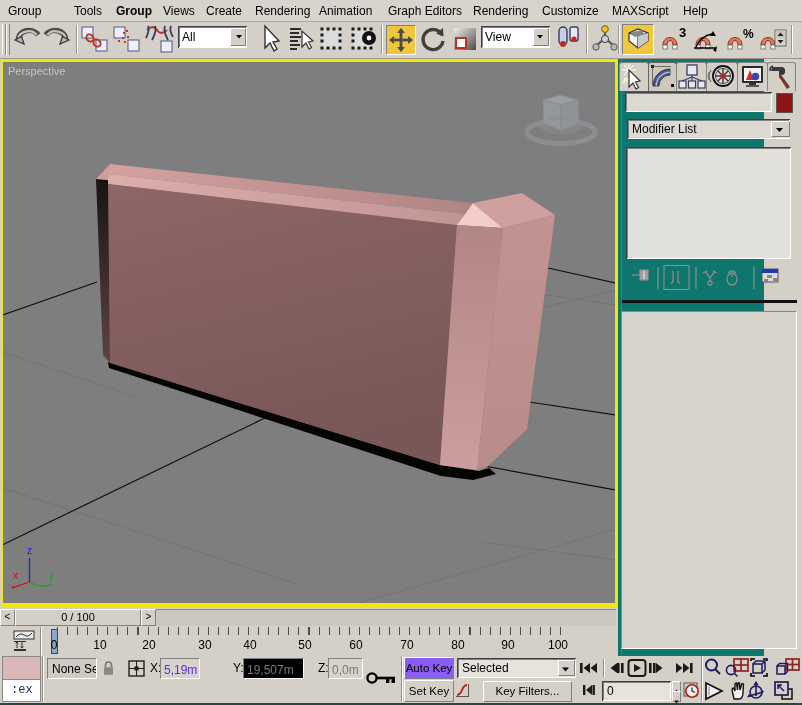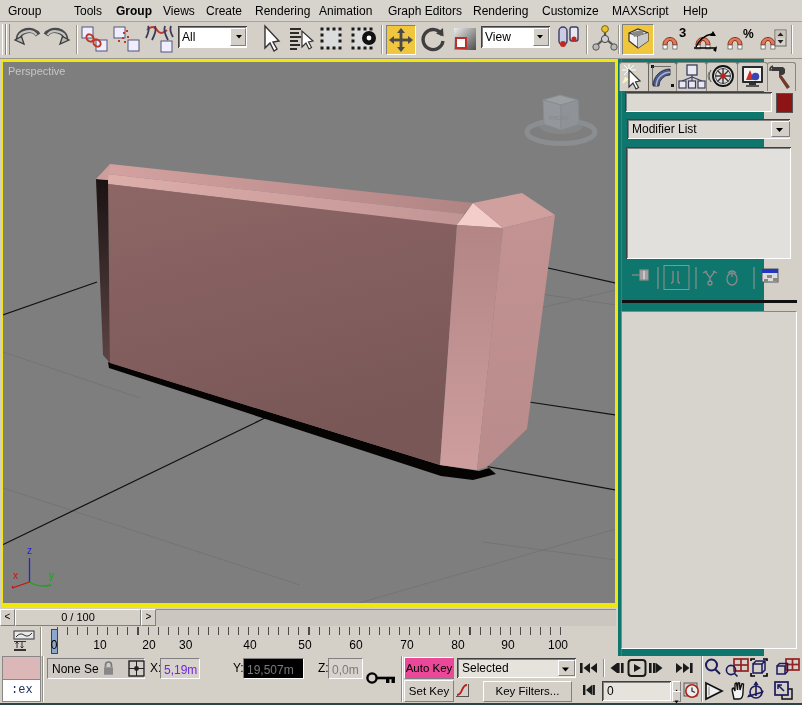--- a/index.html
+++ b/index.html
@@ -445,40 +445,40 @@
     <rect x="1" y="19" width="12" height="2" fill="#333"></rect>
     <rect x="1" y="11" width="12" height="1" fill="#333"></rect>
   </svg>
   <div class="ab" style="left:40px;top:0;width:1px;height:29px;background:#928e86;"></div>
   <div class="ab" style="left:41px;top:0;width:1px;height:29px;background:#ffffff;"></div>
   <div class="ab" style="left:48px;top:0px;width:520px;height:8px;background:repeating-linear-gradient(90deg,transparent 0px,transparent 9px,#4a4a4a 9px,#4a4a4a 10.06px);"></div>
   <div class="ab" style="left:51px;top:2px;width:5px;height:23px;background:#8CA6CC;border:1px solid #444;"></div>
   <div class="ab txt" style="left:34px;top:12px;width:40px;text-align:center;">0</div>
   <div class="ab txt" style="left:80px;top:12px;width:40px;text-align:center;">10</div>
   <div class="ab txt" style="left:129px;top:12px;width:40px;text-align:center;">20</div>
-  <div class="ab txt" style="left:179px;top:12px;width:40px;text-align:left;">30</div>
+  <div class="ab txt" style="left:185px;top:12px;width:40px;text-align:center;">30</div>
   <div class="ab txt" style="left:230px;top:12px;width:40px;text-align:center;">40</div>
   <div class="ab txt" style="left:285px;top:12px;width:40px;text-align:center;">50</div>
   <div class="ab txt" style="left:336px;top:12px;width:40px;text-align:center;">60</div>
   <div class="ab txt" style="left:387px;top:12px;width:40px;text-align:center;">70</div>
   <div class="ab txt" style="left:438px;top:12px;width:40px;text-align:center;">80</div>
   <div class="ab txt" style="left:488px;top:12px;width:40px;text-align:center;">90</div>
   <div class="ab txt" style="left:538px;top:12px;width:40px;text-align:center;">100</div>
 </div>
 
 <div id="statusbar" class="ab" style="left:0;top:656px;width:802px;height:47px;background:#D4D0C8;">
 
   <div class="ab" style="left:2px;top:0px;width:37px;height:22px;background:#DCB7B7;border:1px solid #888;"></div>
   <div class="ab" style="left:2px;top:23px;width:37px;height:21px;background:#ffffff;border:1px solid #888;">
     <div class="ab" style="left:8px;top:3px;font-size:12px;color:#203060;font-family:'Liberation Mono',monospace;">:ex</div>
   </div>
   <div class="ab" style="left:42px;top:0;width:1px;height:46px;background:#928e86;"></div>
   <div class="ab" style="left:43px;top:0;width:1px;height:46px;background:#ffffff;"></div>
 
-  <div class="ab sunk" style="left:47px;top:2px;width:48px;height:19px;background:#CFCBC4;overflow:hidden;padding-left:48px;">
+  <div class="ab sunk" style="left:47px;top:2px;width:48px;height:19px;background:#CFCBC4;overflow:hidden;">
     <div class="ab txt" style="left:4px;top:4px;white-space:nowrap;">None Se</div>
   </div>
 
   <svg class="ab" style="left:102px;top:5px;" width="13" height="15" viewBox="0 0 13 15">
     <path d="M3.5 6 L3.5 4 A3 3 0 0 1 9.5 4 L9.5 6" stroke="#777" stroke-width="1.6" fill="none"></path>
     <rect x="2" y="6" width="9" height="8" fill="#999"></rect>
     <g stroke="#777" stroke-width="1">
         <line x1="2" y1="8" x2="11" y2="8"></line>
         <line x1="2" y1="10" x2="11" y2="10"></line>
         <line x1="2" y1="12" x2="11" y2="12"></line>
@@ -508,21 +508,21 @@
   <svg class="ab" style="left:366px;top:15px;" width="31" height="15" viewBox="0 0 31 15">
     <circle cx="6" cy="7" r="4.6" fill="none" stroke="#000" stroke-width="2.4"></circle>
     <line x1="10.5" y1="7" x2="29" y2="7" stroke="#000" stroke-width="2.6"></line>
     <rect x="20" y="7" width="3.4" height="5" fill="#000"></rect>
     <rect x="25.5" y="7" width="3.4" height="5" fill="#000"></rect>
   </svg>
 
   <div class="ab" style="left:401px;top:0;width:1px;height:46px;background:#928e86;"></div>
   <div class="ab" style="left:402px;top:0;width:1px;height:46px;background:#ffffff;"></div>
 
-  <div class="ab rais" style="left:404px;top:1px;width:48px;height:20px;background:#ec4899;text-align:center;font-size:11.5px;line-height:20px;">Auto Key</div>
+  <div class="ab rais" style="left:404px;top:1px;width:48px;height:20px;background:#8b5cf6;text-align:center;font-size:11.5px;line-height:20px;">Auto Key</div>
   <div class="ab rais" style="left:404px;top:24px;width:48px;height:20px;background:#D4D0C8;text-align:center;font-size:11.5px;line-height:20px;">Set Key</div>
 
   <div class="ab sunk2" style="left:457px;top:2px;width:119px;height:20px;background:#E6E3DC;">
     <div class="ab txt" style="left:5px;top:4px;">Selected</div>
     <div class="ab rais" style="left:101px;top:2px;width:15px;height:14px;background:#D4D0C8;">
       <svg width="13" height="12">
           <path d="M3 4.5 L10 4.5 L6.5 8.5 Z" fill="#000"></path>
         </svg>
     </div>
   </div>

